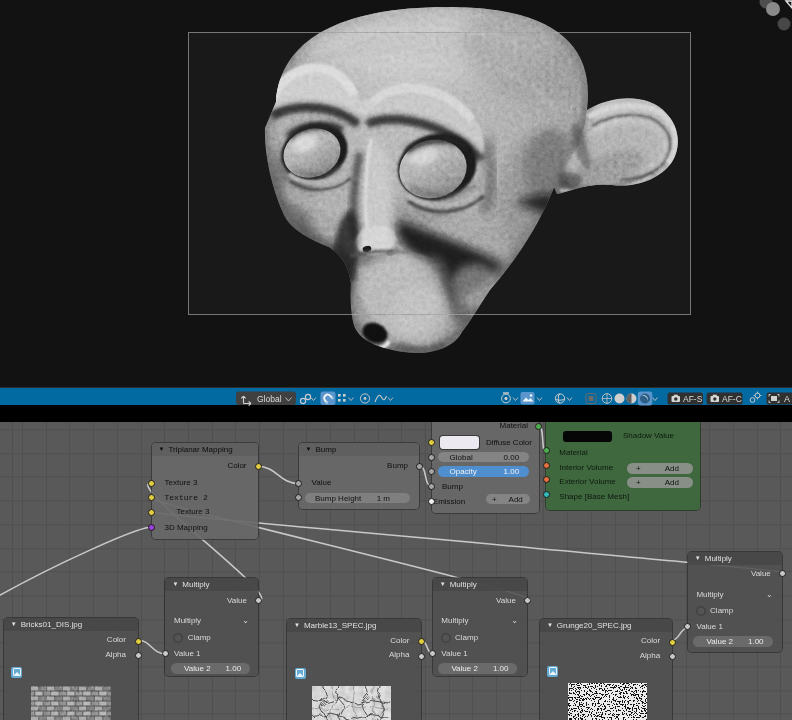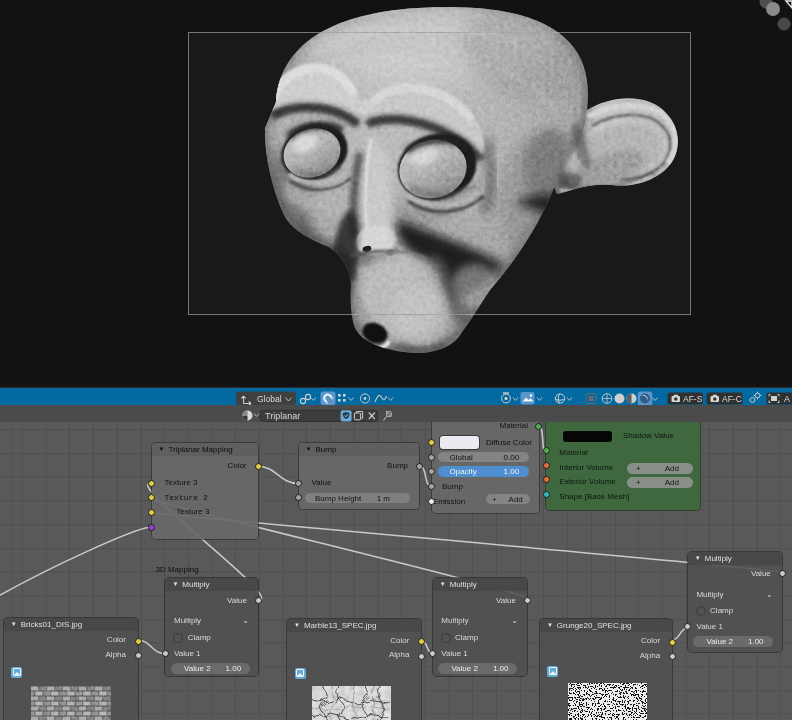--- a/index.html
+++ b/index.html
@@ -300,48 +300,20 @@
       </g>
 
       <rect x="766.5" y="4.5" width="30" height="12" rx="2.5" fill="#303030"></rect>
       <g stroke="#d0d0d0" fill="none">
         <path d="M770.5,6.5 h-1.5 v2 M770.5,14.5 h-1.5 v-2 M777.5,6.5 h1.5 v2 M777.5,14.5 h1.5 v-2"></path>
         <rect x="771.5" y="8.5" width="5" height="4" fill="#d0d0d0"></rect>
       </g>
       <text x="784" y="14" font-size="9" fill="#dcdcdc" font-family="Liberation Sans">A</text>
     </svg>
   </div>
-  <div id="h2">
-    <svg width="792" height="15" xmlns="http://www.w3.org/2000/svg" style="position:absolute;left:0;top:2.5px;">
-
-      <circle cx="247.5" cy="7.5" r="5" fill="#d8d8d8"></circle>
-      <path d="M247.5,7.5 l-5,0 a5,5 0 0 0 5,5 z" fill="#3a3a3a"></path>
-      <path d="M247.5,7.5 l0,-5 a5,5 0 0 0 -5,5 z" fill="#8a8a8a"></path>
-      <path d="M254,5.5 l2.5,3 2.5,-3" stroke="#b0b0b0" fill="none"></path>
-
-      <rect x="260.2" y="2.3" width="117.4" height="11.2" rx="2.5" fill="#3c3c3c" stroke="#2c2c2c" stroke-width="0.8"></rect>
-      <text x="265" y="11" font-size="9" fill="#d8d8d8" font-family="Liberation Sans">Triplanar</text>
-
-      <rect x="340.6" y="2.3" width="11" height="11.2" rx="2" fill="#69a9d4"></rect>
-      <path d="M346.1,4 l3.4,1.2 c0,3 -1.4,4.8 -3.4,5.8 c-2,-1 -3.4,-2.8 -3.4,-5.8 z" fill="#253646"></path>
-      <path d="M344.6,7.5 l1.2,1.2 2,-2.4" stroke="#9fd6f2" stroke-width="1" fill="none"></path>
-
-      <g stroke="#c9c9c9" fill="none">
-        <rect x="354.4" y="5" width="6.2" height="6.8" rx="1"></rect>
-        <path d="M356.4,5 v-1.6 h6.2 v6.8 h-1.8"></path>
-      </g>
-
-      <path d="M368.8,4.5 l6,6.5 m0,-6.5 l-6,6.5" stroke="#c9c9c9" stroke-width="1.2" fill="none"></path>
-
-      <g stroke="#a8a8a8" stroke-width="1.2" fill="none">
-        <circle cx="389" cy="6" r="2.5"></circle>
-        <path d="M387,8 l-3.6,4.6 M391.5,8.5 l-5.5,-5.5"></path>
-      </g>
-    </svg>
-  </div>
   <div id="canvas">
     <svg id="wires" xmlns="http://www.w3.org/2000/svg" viewBox="0 0 792 298">
       <g fill="none" stroke="#cfcfcf" stroke-width="1.5" opacity="0.95">
         <path d="M258,178.7 C288,178.7 123,61 151,61"></path>
         <path d="M527,178.5 C572,178.5 121,75.5 151.5,75.5"></path>
         <path d="M783,151 C828,151 121,90 151.5,90"></path>
         <path d="M149,105.5 C134,107 55,142 -5,176"></path>
         <path d="M257.5,44.3 C277,44.3 279,61.4 298.5,61.4"></path>
         <path d="M419,44 C428,44 423,64.1 431.8,64.1"></path>
         <path d="M539,4.4 C545,4.4 540.5,31 546.3,31"></path>
@@ -350,21 +322,21 @@
         <path d="M672.2,218.2 C680,218.2 680,205.7 687.8,205.7"></path>
       </g>
     </svg>
 
     <div class="node lt" style="left:151.5px;top:20.5px;width:106px;height:96px;">
       <div class="nh"><span class="tri">▼</span>Triplanar Mapping</div>
       <div class="row r" style="right:11px;top:17.8px;width:60px;">Color</div>
       <div class="row" style="left:13px;top:34.5px;">Texture 3</div>
       <div class="row" style="left:13px;top:49px;font-family:Liberation Mono, monospace;">Texture 2</div>
       <div class="row" style="left:13px;top:63.5px;margin-left:12px;">Texture 3</div>
-      <div class="row" style="left:4px;top:79px;margin-top:42px;">3D Mapping</div>
+      <div class="row" style="left:13px;top:79px;">3D Mapping</div>
       <div class="sock" style="background:#e0cd41;right:-4px;top:20.3px;"></div>
       <div class="sock" style="background:#e0cd41;left:-3.5px;top:37px;"></div>
       <div class="sock" style="background:#e0cd41;left:-3.5px;top:51.5px;"></div>
       <div class="sock" style="background:#e0cd41;left:-3.5px;top:66px;"></div>
       <div class="sock" style="background:#9a41d8;left:-3.5px;top:81.5px;"></div>
     </div>
 
     <div class="node lt" style="left:298.5px;top:21px;width:120.5px;height:65.5px;">
       <div class="nh"><span class="tri">▼</span>Bump</div>
       <div class="row r" style="right:11px;top:17px;width:60px;">Bump</div>

